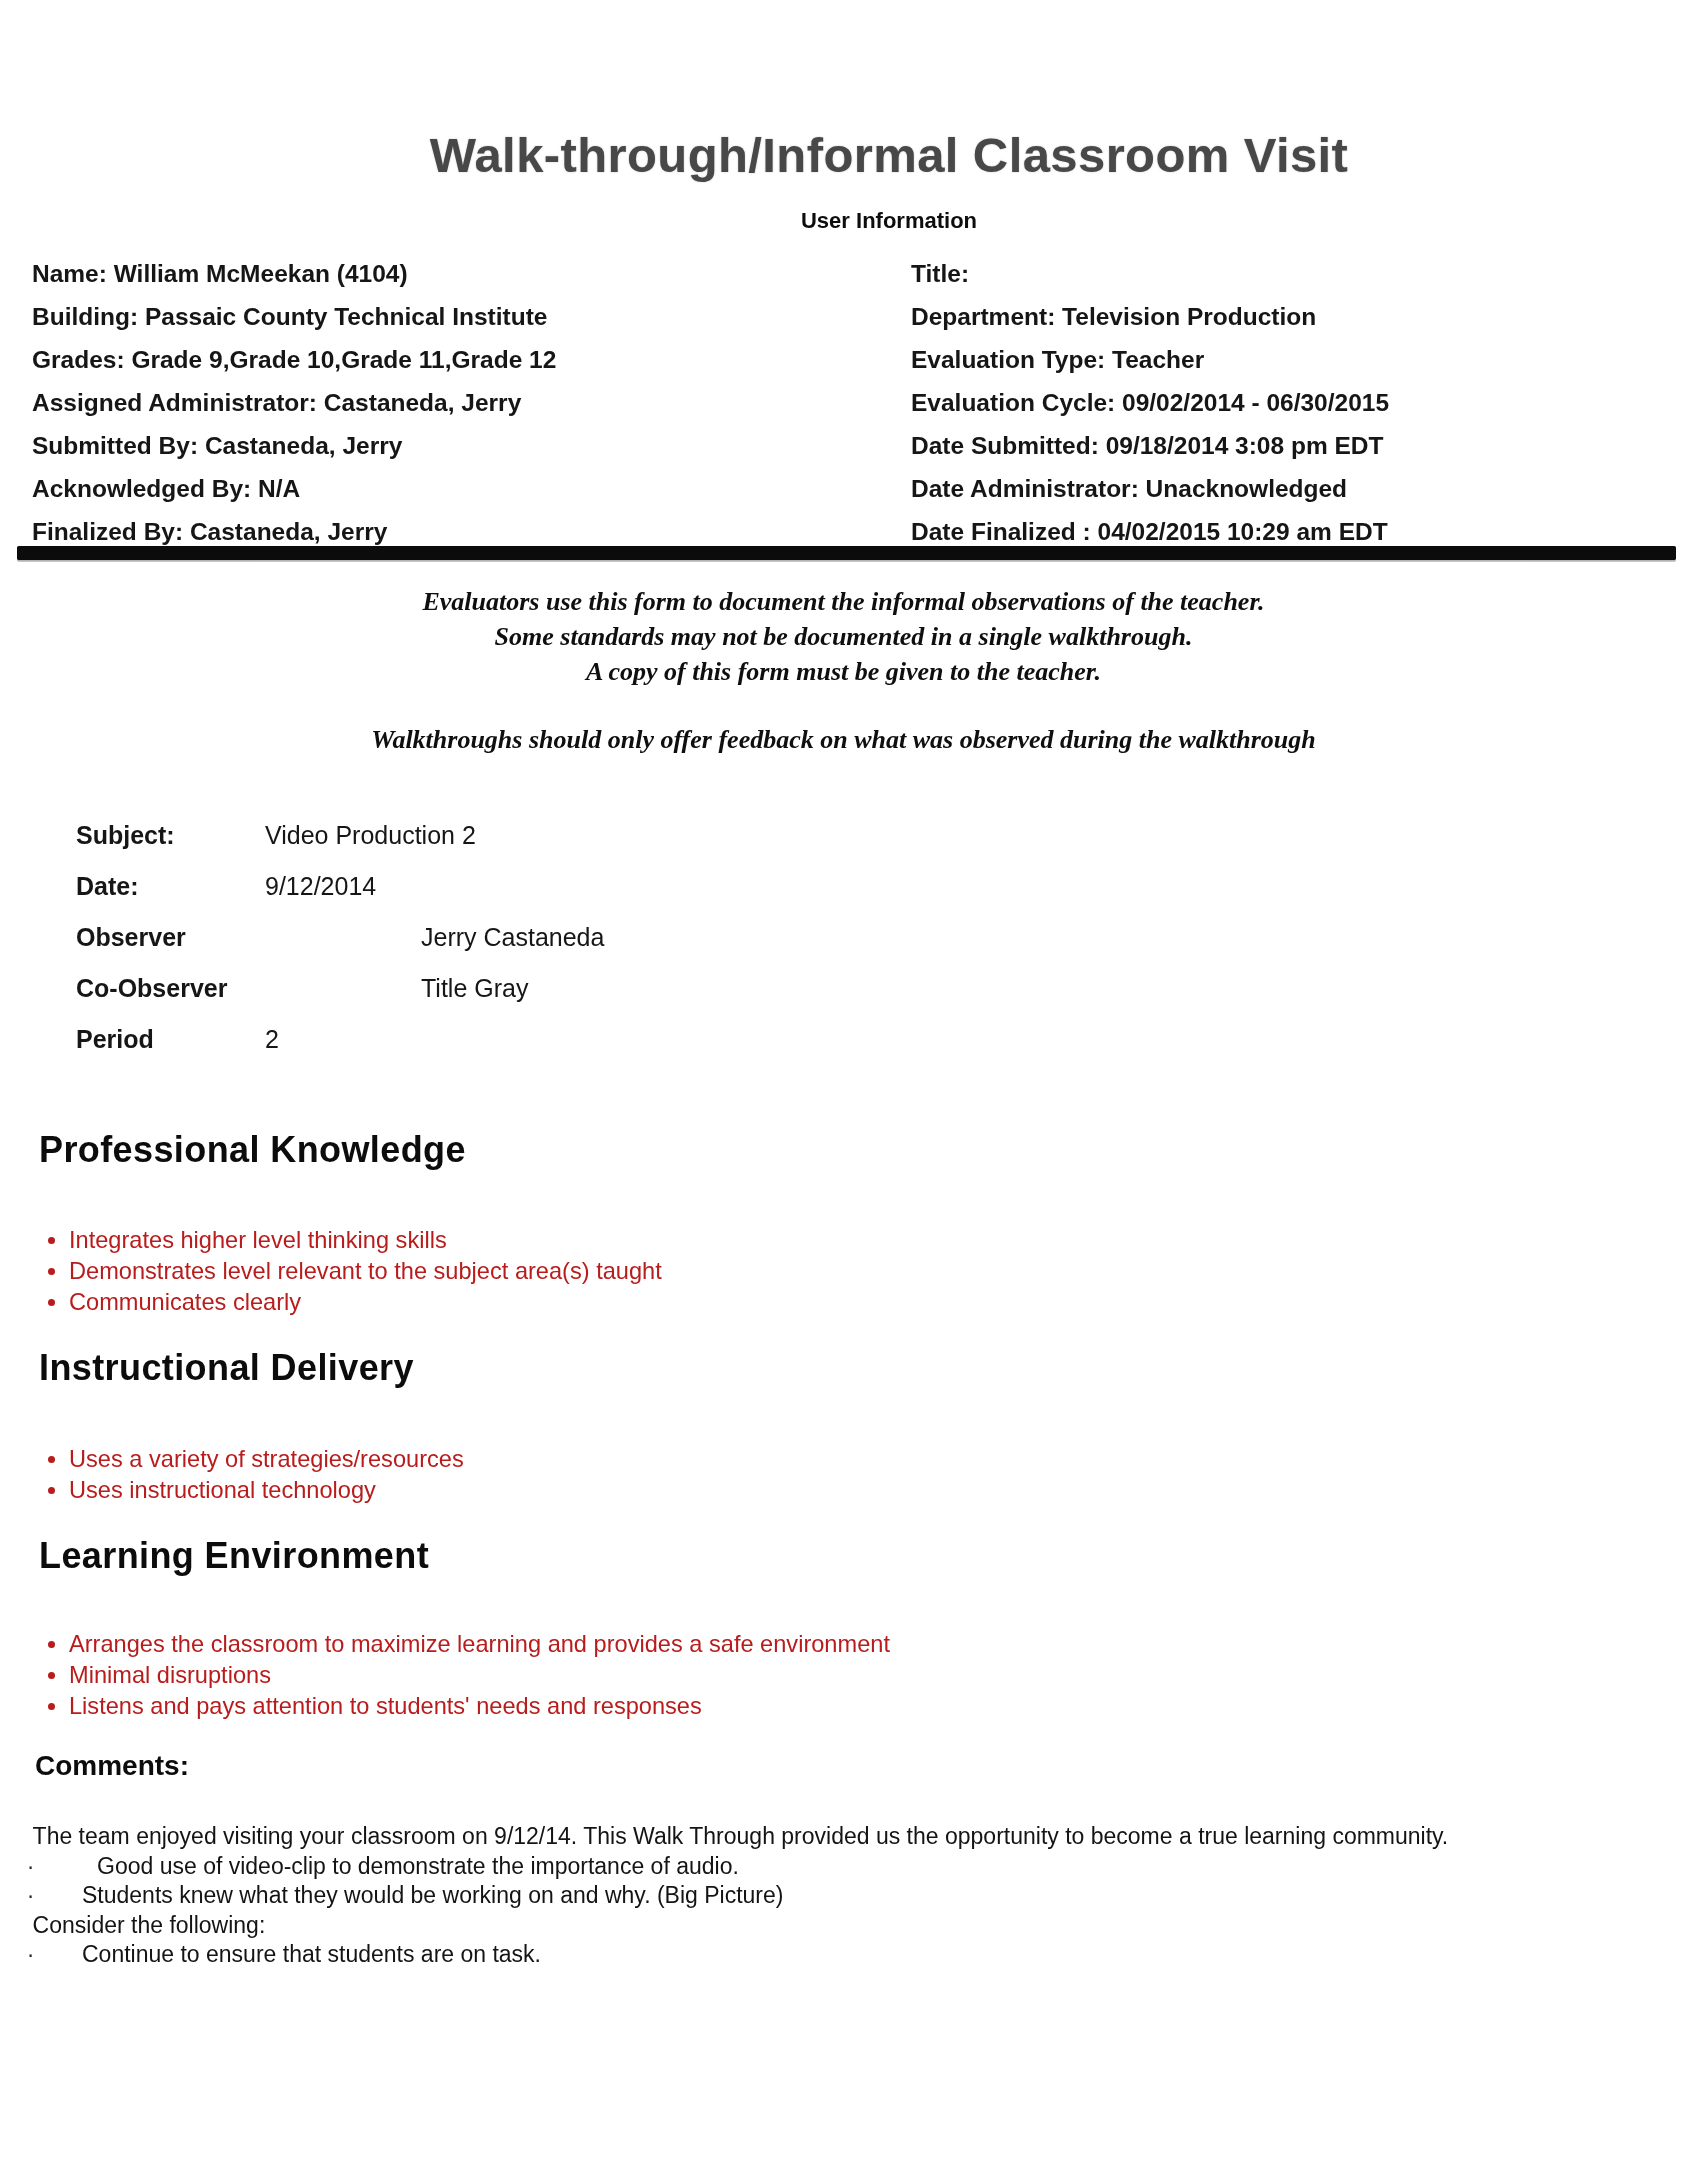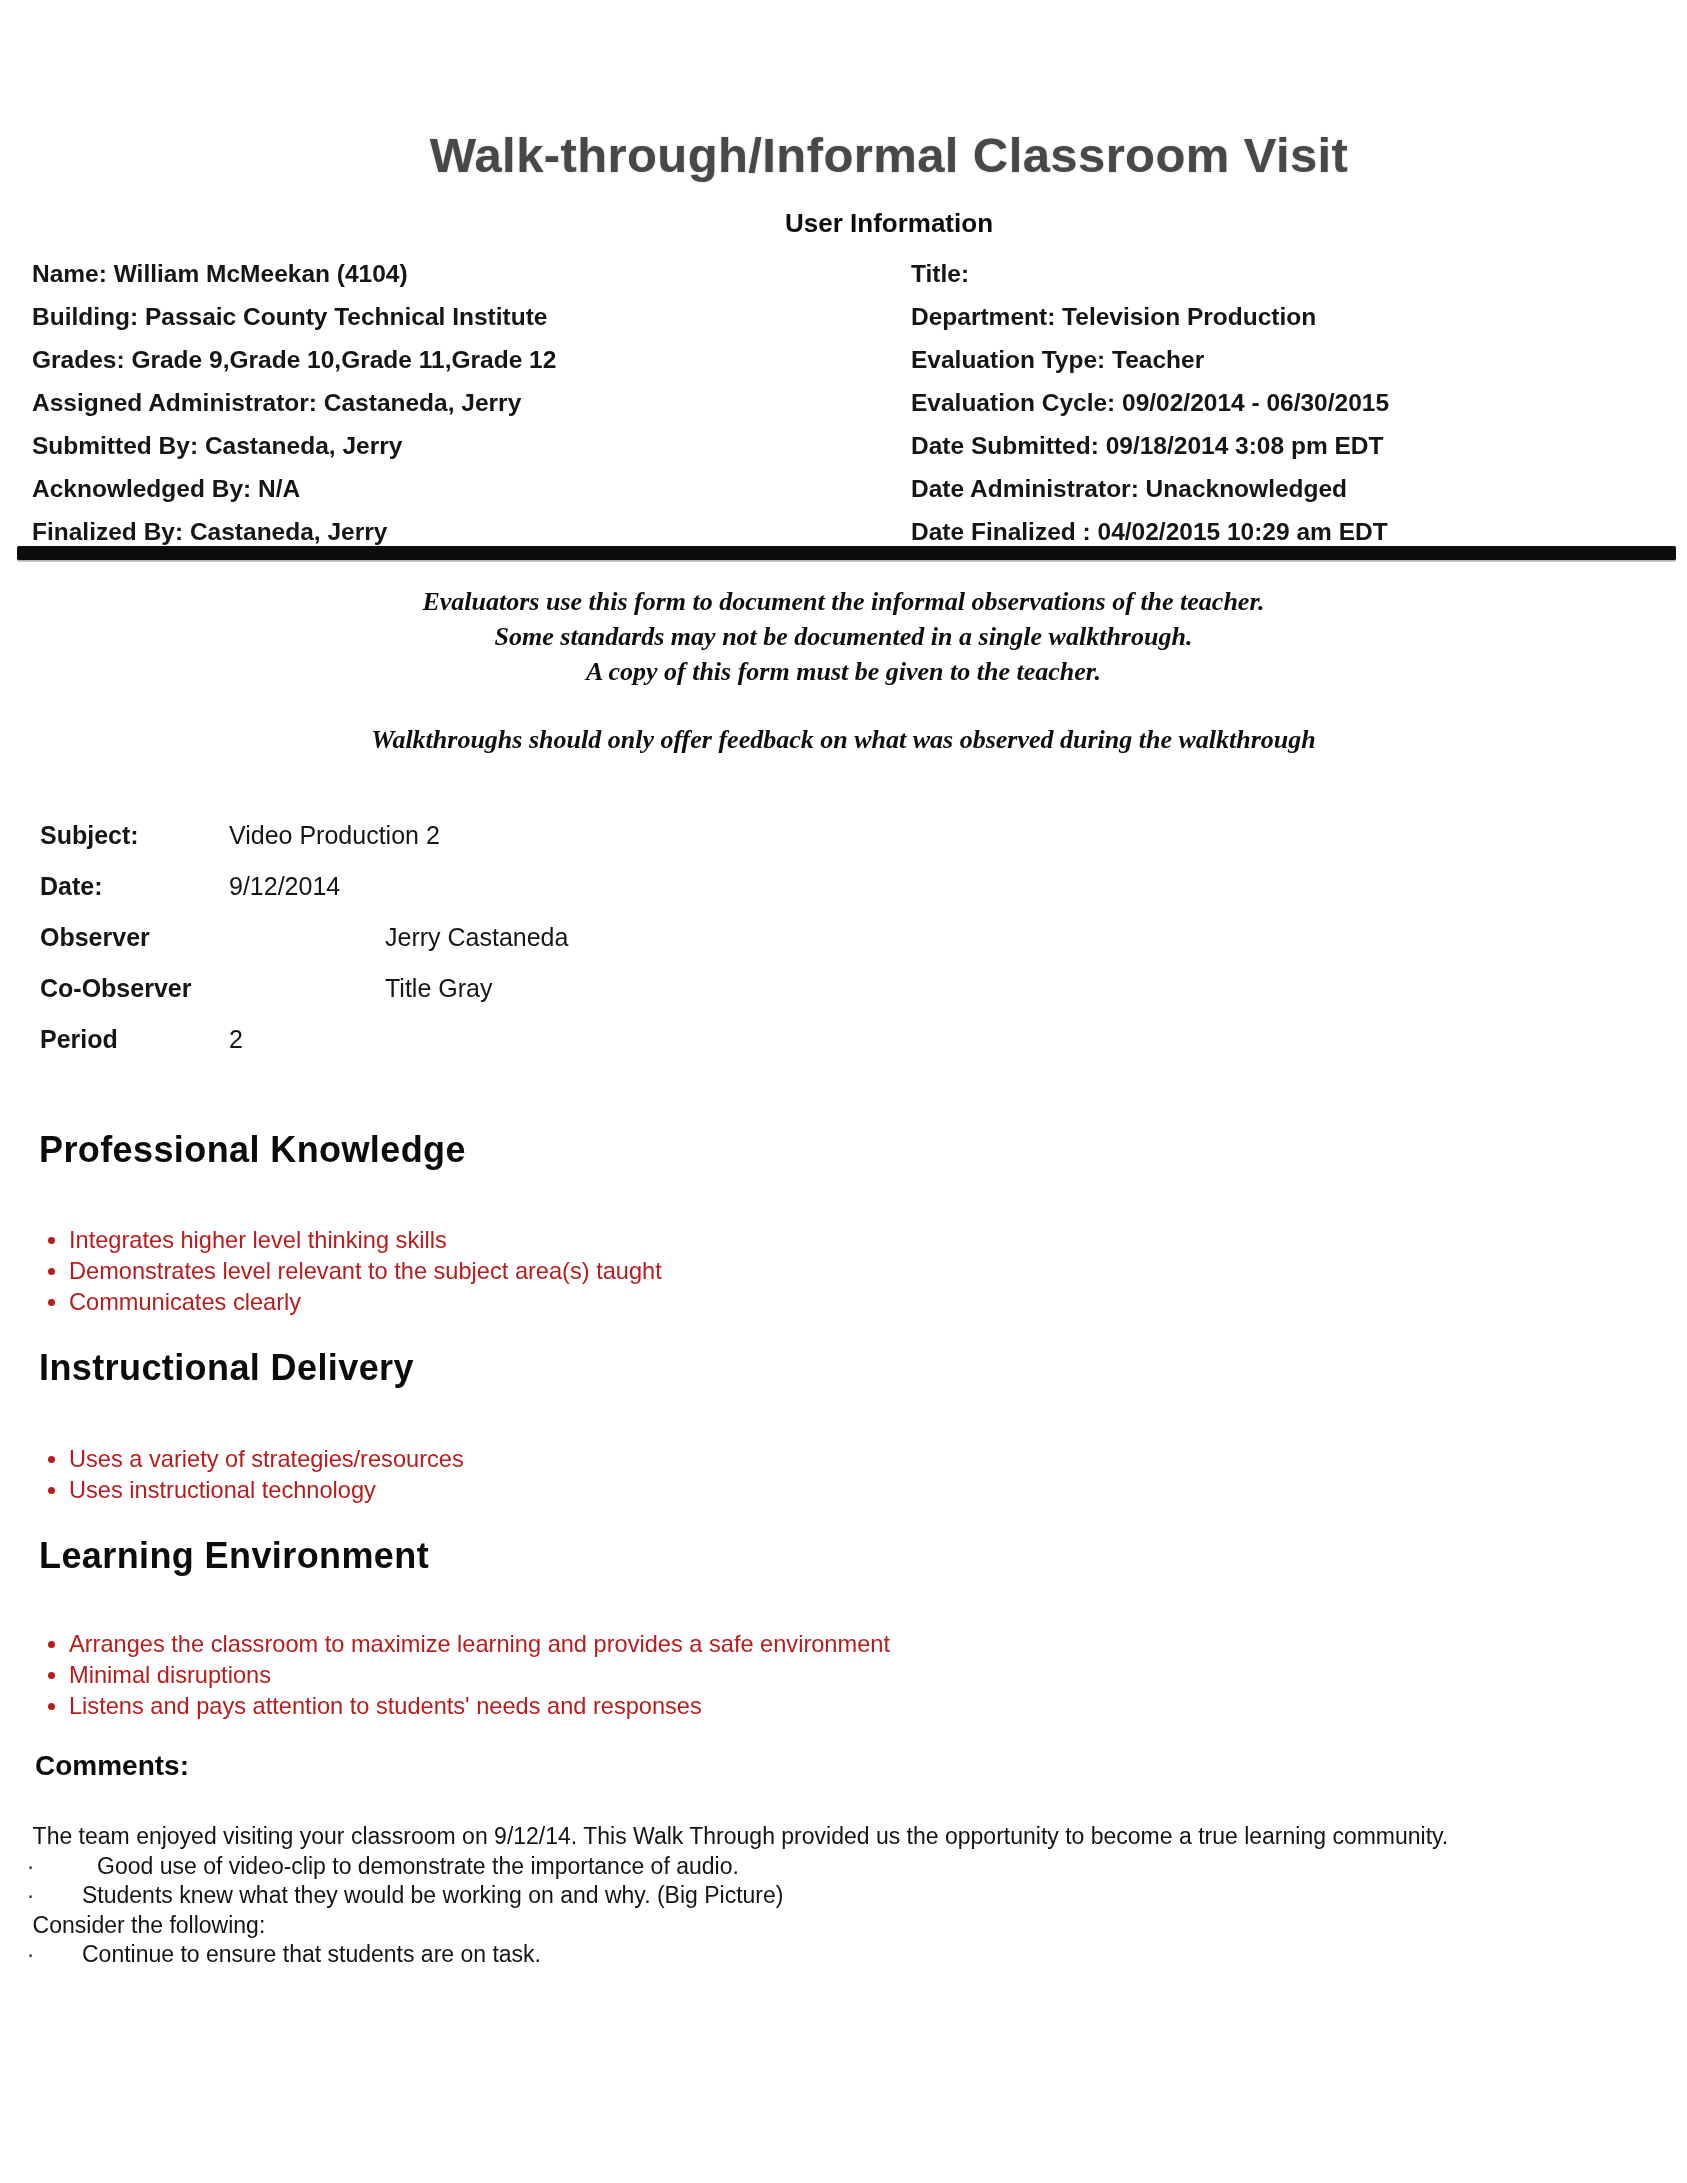--- a/index.html
+++ b/index.html
@@ -15,21 +15,21 @@
   .doc-title {
     position:absolute; top:127px; left:0; width:100%;
     padding-left:91px; text-align:center;
     font-size:49px; font-weight:bold; color:#484848;
     text-shadow:0 0 1.7px rgba(130,130,130,0.55);
     letter-spacing:0.4px; white-space:nowrap;
   }
   .ui-heading {
     position:absolute; top:208px; left:0; width:100%;
     padding-left:91px; text-align:center;
-    font-size:26px; font-weight:bold; color:#0d0d0d; white-space:nowrap;
+    font-size:22px; font-weight:bold; color:#0d0d0d; white-space:nowrap;
   }
 
   
   .ui-col { position:absolute; top:255px; font-size:24.5px; }
   .ui-col.left  { left:32px; }
   .ui-col.right { left:911px; }
   .ui-row { height:43px; line-height:37px; white-space:nowrap; }
   .ui-row .lbl { font-weight:bold; }
   .ui-row .val { font-weight:bold;text-align:right; }
 
@@ -44,21 +44,21 @@
     position:absolute; top:584px; left:0; width:100%;
     text-align:center; font-family:"Liberation Serif", serif;
     font-style:italic; font-weight:bold; font-size:26px; line-height:35px;
     color:#0f0f0f;
   }
   .instructions .note { margin-top:33px; }
   .instructions p { white-space:nowrap; }
 
   
   .obs { position:absolute; left:40px; top:818px; font-size:25px; }
-  .obs-row { position:relative; height:51px; line-height:34px; white-space:nowrap; }
+  .obs-row { position:relative; height:51px; line-height:34px; white-space:nowrap;margin-left:36px; }
   .obs-row .lbl { font-weight:bold; }
   .obs-row .val { position:absolute; left:189px; top:0; }
   .obs-row.wide .val { left:345px; }
 
   
   .sec-heading {
     position:absolute; left:39px;
     font-size:36px; font-weight:bold; color:#0c0c0c;
     letter-spacing:0.4px; white-space:nowrap;text-align:center;
   }

